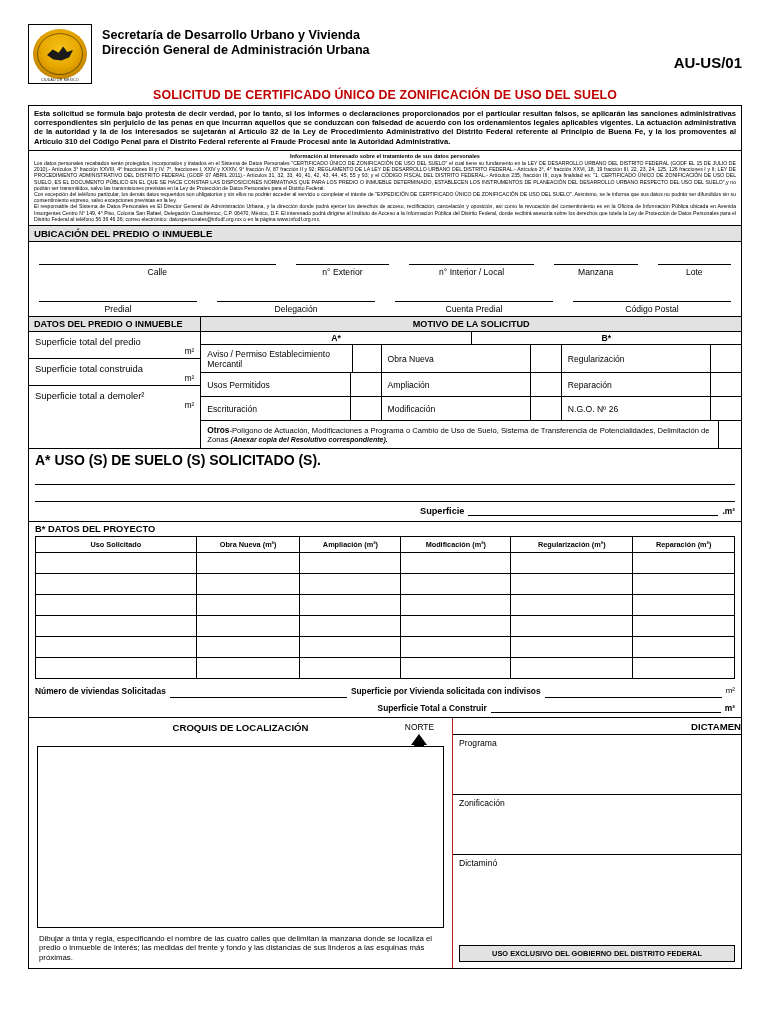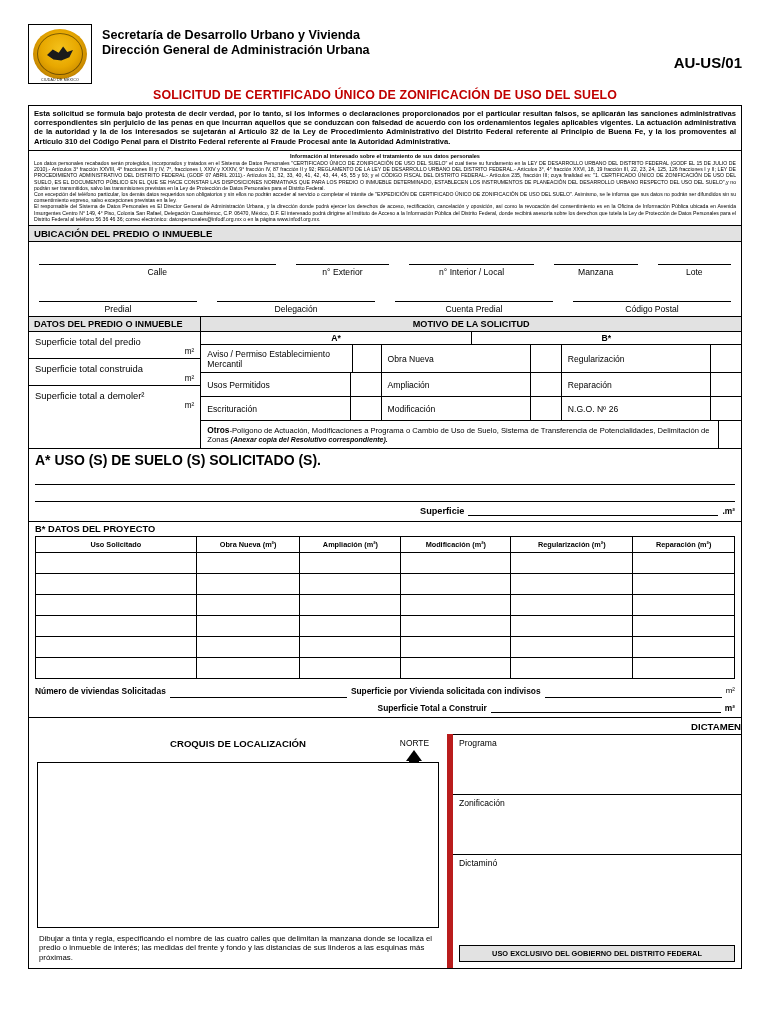--- a/index.html
+++ b/index.html
@@ -115,21 +115,21 @@
   table.proj td{border:1px solid #000;height:18px;}
   .bfoot{font-size:8.4px;padding:3px 6px 2px 6px;display:flex;align-items:flex-start;}
   .bfoot .lbl{white-space:nowrap;font-weight:bold;}
   .bfoot .ln{border-bottom:1px solid #000;flex:1 1 auto;height:11px;margin:0 4px;}
   .bfoot .m2{font-size:8px;}
   .bfoot2{font-size:8.4px;padding:1px 6px 4px 6px;display:flex;align-items:flex-end;justify-content:flex-end;font-weight:bold;}
   .bfoot2 .ln{border-bottom:1px solid #000;width:230px;height:11px;margin:0 4px;}
 
   
   .bottom{display:flex;border:1px solid #000;border-top:none;height:250px;}
-  .croq{width:424px;border-right:6px solid #b91c1c;box-sizing:border-box;position:relative;padding:4px 6px;margin-top:16px;}
+  .croq{width:424px;border-right:1px solid #b91c1c;box-sizing:border-box;position:relative;padding:4px 6px;}
   .croq .ttl{font-size:9.6px;font-weight:bold;text-align:center;}
   .croq .norte{position:absolute;right:18px;top:4px;font-size:8.4px;font-weight:normal;text-align:center;}
   .arrow{width:22px;height:20px;margin:2px auto 0 auto;position:relative;}
   .arrow:before{
     content:"";position:absolute;left:3px;top:0;width:0;height:0;
     border-left:8px solid transparent;border-right:8px solid transparent;border-bottom:11px solid #000;
   }
   .arrow:after{content:"";position:absolute;left:6px;top:10px;width:10px;height:10px;background:#000;}
   .croqbox{
     position:absolute;left:8px;top:28px;right:8px;bottom:40px;border:1px solid #000;background:#fff;

